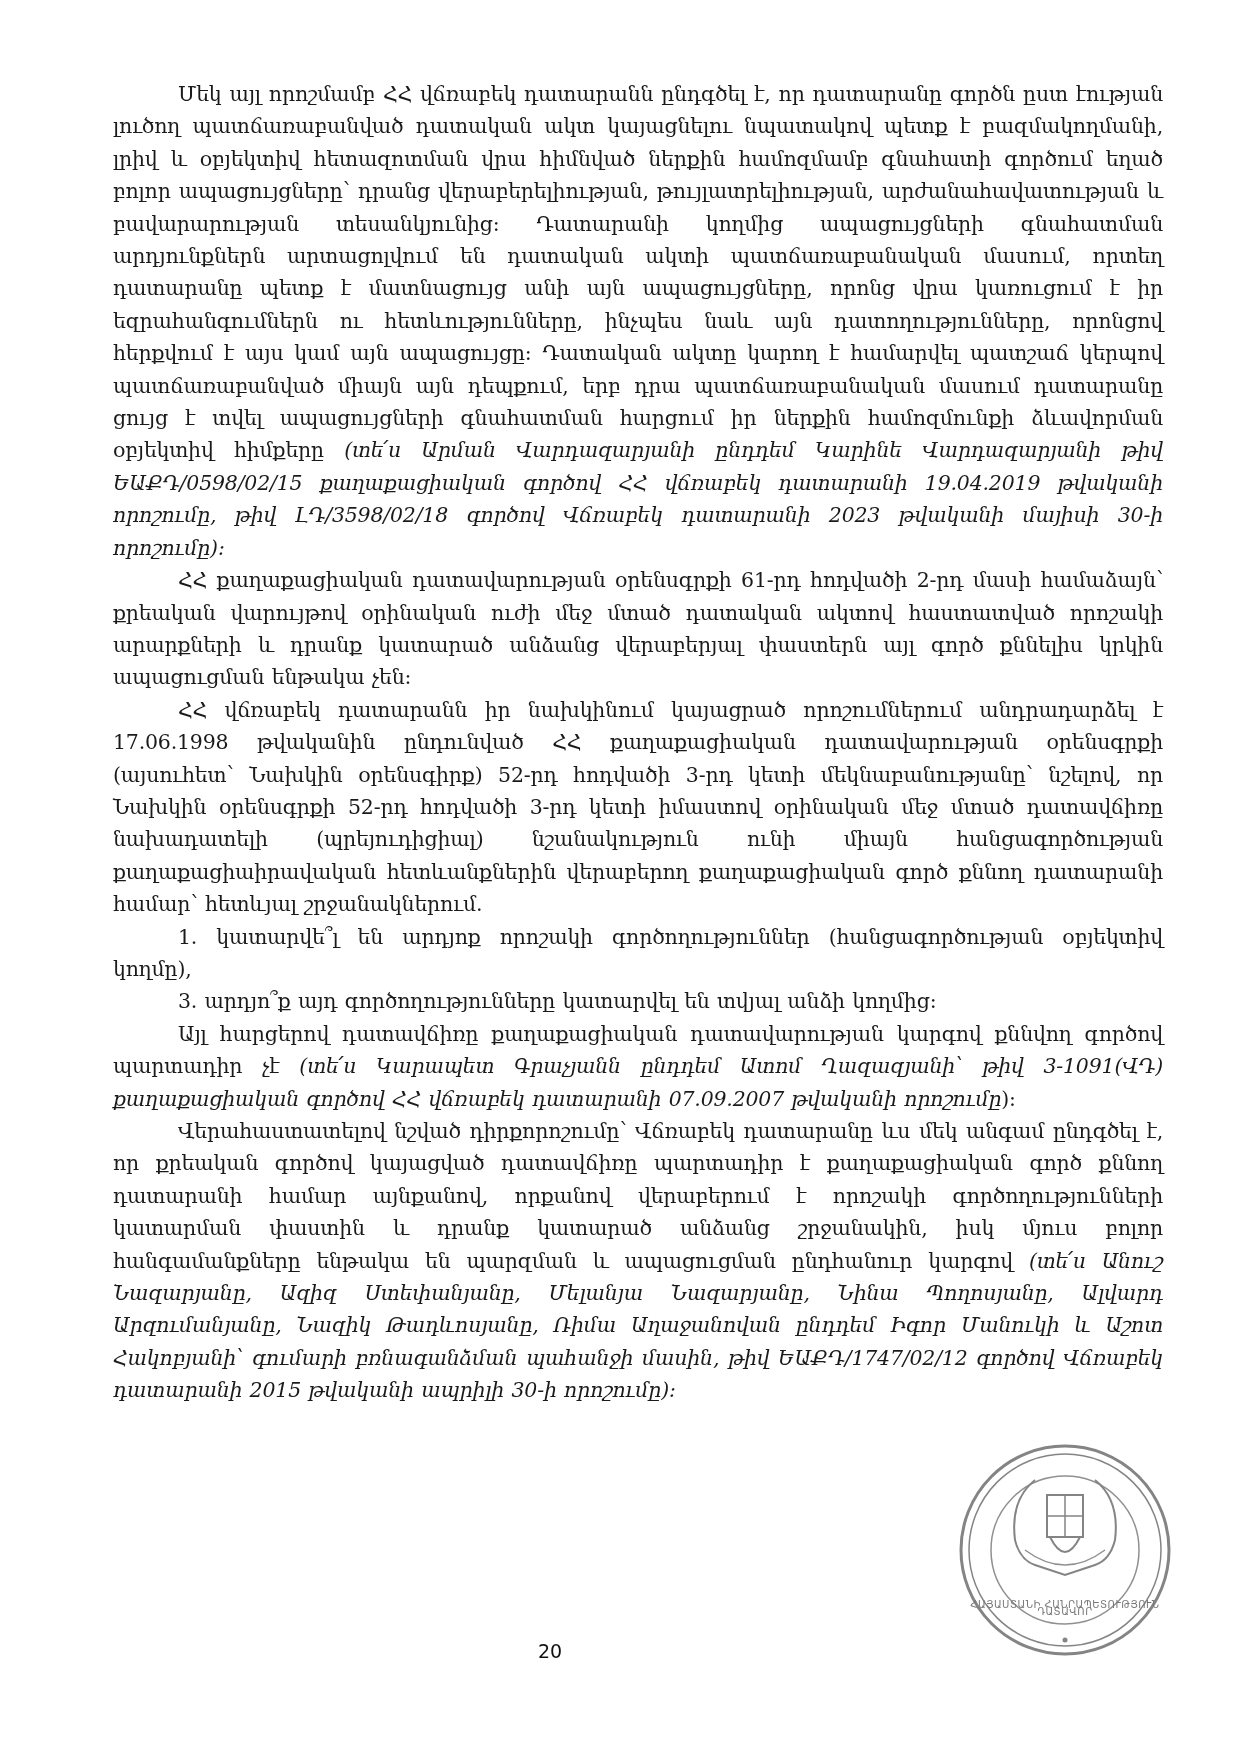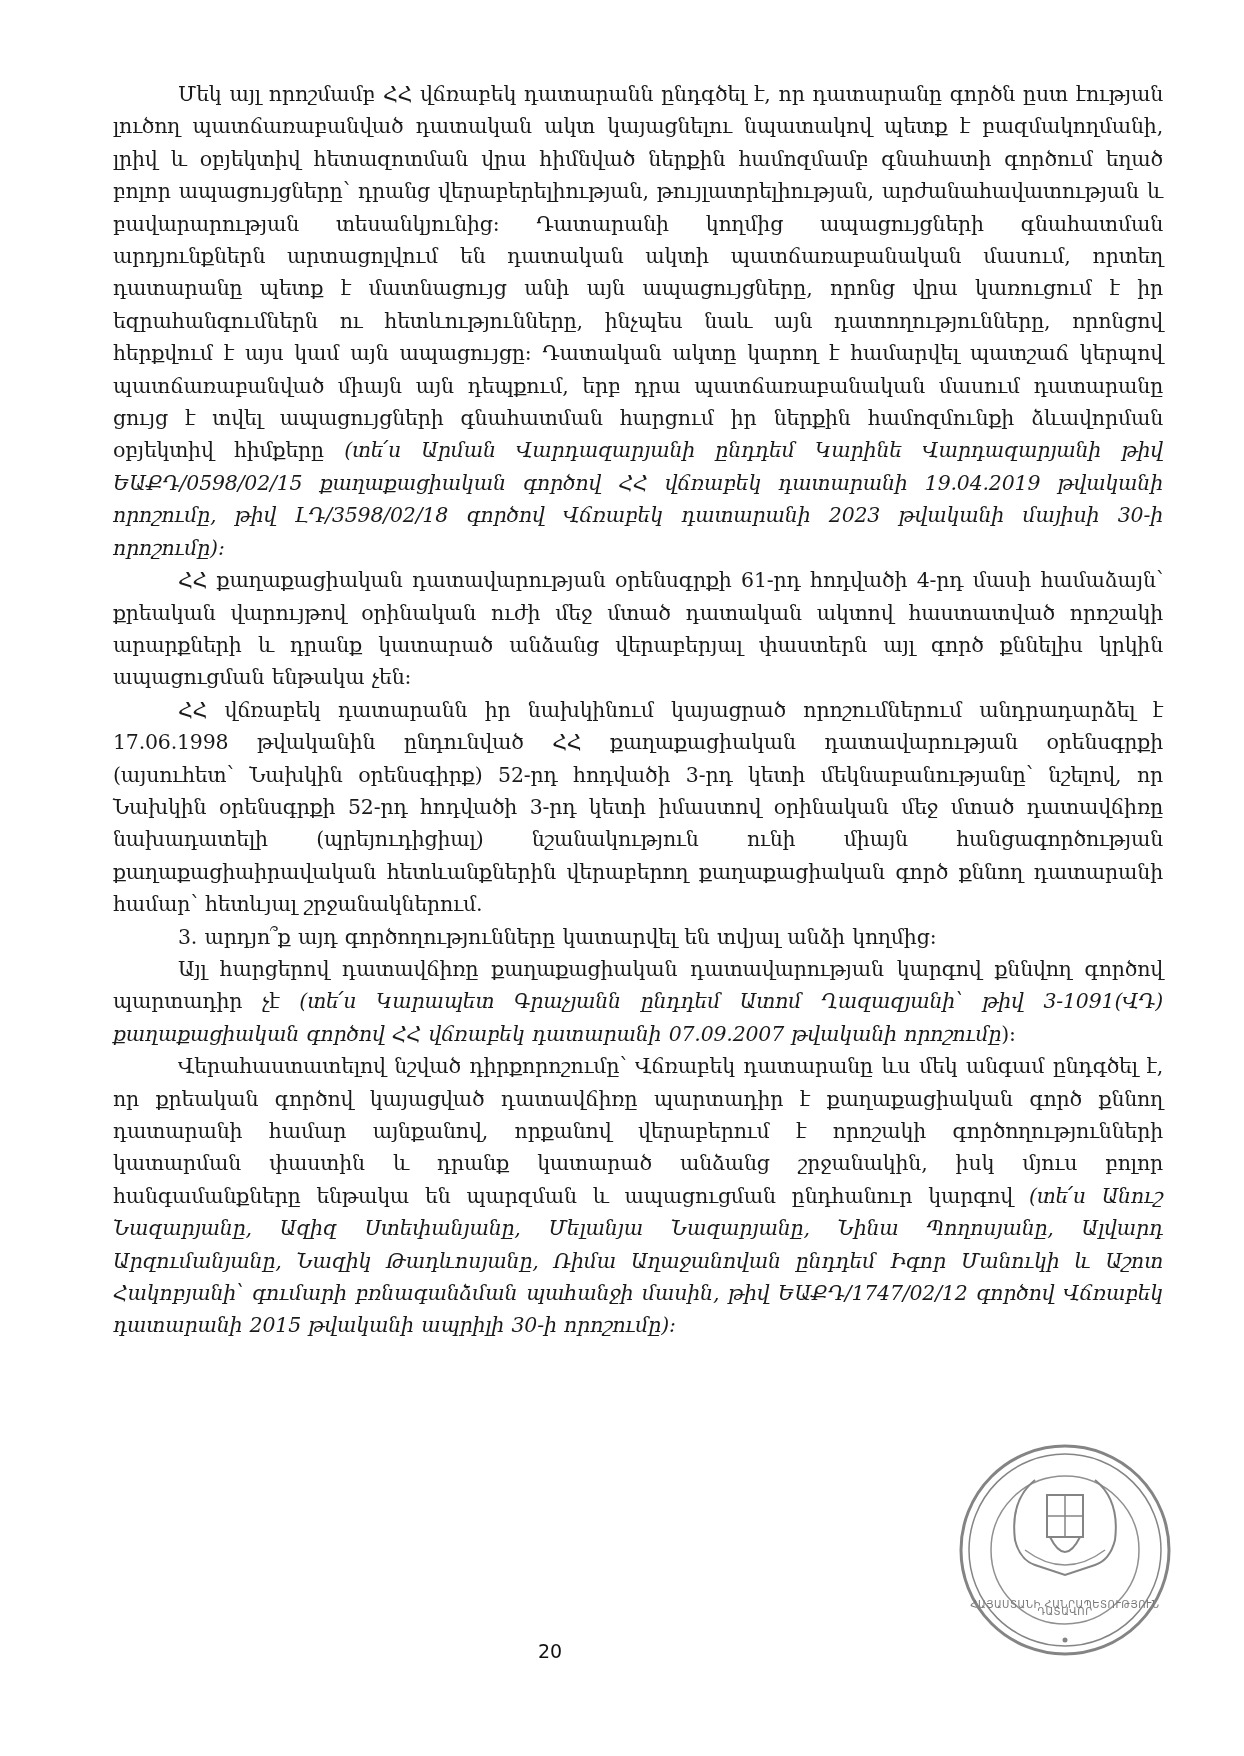--- a/index.html
+++ b/index.html
@@ -62,22 +62,23 @@
     letter-spacing: 0.5px;
   }
   .seal-text.l1 { top: 159px; }
   .seal-text.l2 { top: 166px; }
 </style>
 </head>
 <body>
 
 <div class="page">
   <p class="para indent"><span class="plain">Մեկ այլ որոշմամբ ՀՀ վճռաբեկ դատարանն ընդգծել է, որ դատարանը գործն ըստ էության լուծող պատճառաբանված դատական ակտ կայացնելու նպատակով պետք է բազմակողմանի, լրիվ և օբյեկտիվ հետազոտման վրա հիմնված ներքին համոզմամբ գնահատի գործում եղած բոլոր ապացույցները՝ դրանց վերաբերելիության, թույլատրելիության, արժանահավատության և բավարարության տեսանկյունից: Դատարանի կողմից ապացույցների գնահատման արդյունքներն արտացոլվում են դատական ակտի պատճառաբանական մասում, որտեղ դատարանը պետք է մատնացույց անի այն ապացույցները, որոնց վրա կառուցում է իր եզրահանգումներն ու հետևությունները, ինչպես նաև այն դատողությունները, որոնցով հերքվում է այս կամ այն ապացույցը: Դատական ակտը կարող է համարվել պատշաճ կերպով պատճառաբանված միայն այն դեպքում, երբ դրա պատճառաբանական մասում դատարանը ցույց է տվել ապացույցների գնահատման հարցում իր ներքին համոզմունքի ձևավորման օբյեկտիվ հիմքերը </span><span class="cite">(տե՛ս Արման Վարդազարյանի ընդդեմ Կարինե Վարդազարյանի թիվ ԵԱՔԴ/0598/02/15 քաղաքացիական գործով ՀՀ վճռաբեկ դատարանի 19.04.2019 թվականի որոշումը, թիվ ԼԴ/3598/02/18 գործով Վճռաբեկ դատարանի 2023 թվականի մայիսի 30-ի որոշումը):</span></p>
-  <p class="para indent"><span class="plain">ՀՀ քաղաքացիական դատավարության օրենսգրքի 61-րդ հոդվածի 4-րդ մասի համաձայն՝ քրեական վարույթով օրինական ուժի մեջ մտած դատական ակտով հաստատված որոշակի արարքների և դրանք կատարած անձանց վերաբերյալ փաստերն այլ գործ քննելիս կրկին ապացուցման ենթակա չեն:</span></p>
+  <p class="para indent"><span class="plain">ՀՀ քաղաքացիական դատավարության օրենսգրքի 61-րդ հոդվածի 2-րդ մասի համաձայն՝ քրեական վարույթով օրինական ուժի մեջ մտած դատական ակտով հաստատված որոշակի արարքների և դրանք կատարած անձանց վերաբերյալ փաստերն այլ գործ քննելիս կրկին ապացուցման ենթակա չեն:</span></p>
   <p class="para indent"><span class="plain">ՀՀ վճռաբեկ դատարանն իր նախկինում կայացրած որոշումներում անդրադարձել է 17.06.1998 թվականին ընդունված ՀՀ քաղաքացիական դատավարության օրենսգրքի (այսուհետ՝ Նախկին օրենսգիրք) 52-րդ հոդվածի 3-րդ կետի մեկնաբանությանը՝ նշելով, որ Նախկին օրենսգրքի 52-րդ հոդվածի 3-րդ կետի իմաստով օրինական մեջ մտած դատավճիռը նախադատելի (պրեյուդիցիալ) նշանակություն ունի միայն հանցագործության քաղաքացիաիրավական հետևանքներին վերաբերող քաղաքացիական գործ քննող դատարանի համար՝ հետևյալ շրջանակներում.</span></p>
+  <p class="para indent"><span class="plain">1. կատարվե՞լ են արդյոք որոշակի գործողություններ (հանցագործության օբյեկտիվ կողմը),</span></p>
   <p class="para indent"><span class="plain">3. արդյո՞ք այդ գործողությունները կատարվել են տվյալ անձի կողմից:</span></p>
   <p class="para indent"><span class="plain">Այլ հարցերով դատավճիռը քաղաքացիական դատավարության կարգով քննվող գործով պարտադիր չէ </span><span class="cite">(տե՛ս Կարապետ Գրաչյանն ընդդեմ Ատոմ Ղազազյանի՝ թիվ 3-1091(ՎԴ) քաղաքացիական գործով ՀՀ վճռաբեկ դատարանի 07.09.2007 թվականի որոշումը</span><span class="plain">):</span></p>
   <p class="para indent"><span class="plain">Վերահաստատելով նշված դիրքորոշումը՝ Վճռաբեկ դատարանը ևս մեկ անգամ ընդգծել է, որ քրեական գործով կայացված դատավճիռը պարտադիր է քաղաքացիական գործ քննող դատարանի համար այնքանով, որքանով վերաբերում է որոշակի գործողությունների կատարման փաստին և դրանք կատարած անձանց շրջանակին, իսկ մյուս բոլոր հանգամանքները ենթակա են պարզման և ապացուցման ընդհանուր կարգով </span><span class="cite">(տե՛ս Անուշ Նազարյանը, Ազիզ Ստեփանյանը, Մելանյա Նազարյանը, Նինա Պողոսյանը, Ալվարդ Արզումանյանը, Նազիկ Թադևոսյանը, Ռիմա Աղաջանովան ընդդեմ Իգոր Մանուկի և Աշոտ Հակոբյանի՝ գումարի բռնագանձման պահանջի մասին, թիվ ԵԱՔԴ/1747/02/12 գործով Վճռաբեկ դատարանի 2015 թվականի ապրիլի 30-ի որոշումը):</span></p>
 </div>
 
 <div class="seal">
   <svg viewBox="0 0 230 240">
     <circle cx="115" cy="110" r="104" fill="none" stroke="#555" stroke-width="3"></circle>
     <circle cx="115" cy="110" r="96" fill="none" stroke="#555" stroke-width="1.5"></circle>
     <circle cx="115" cy="110" r="74" fill="none" stroke="#666" stroke-width="1.5"></circle>

